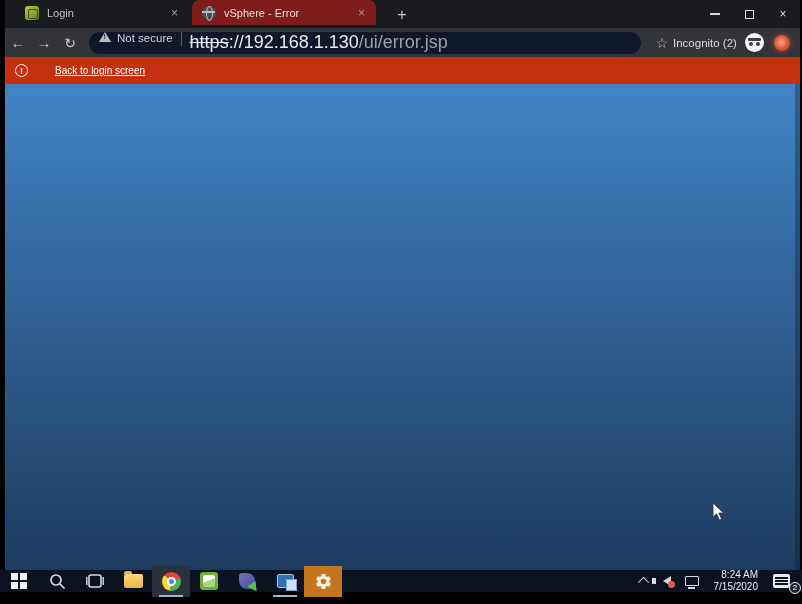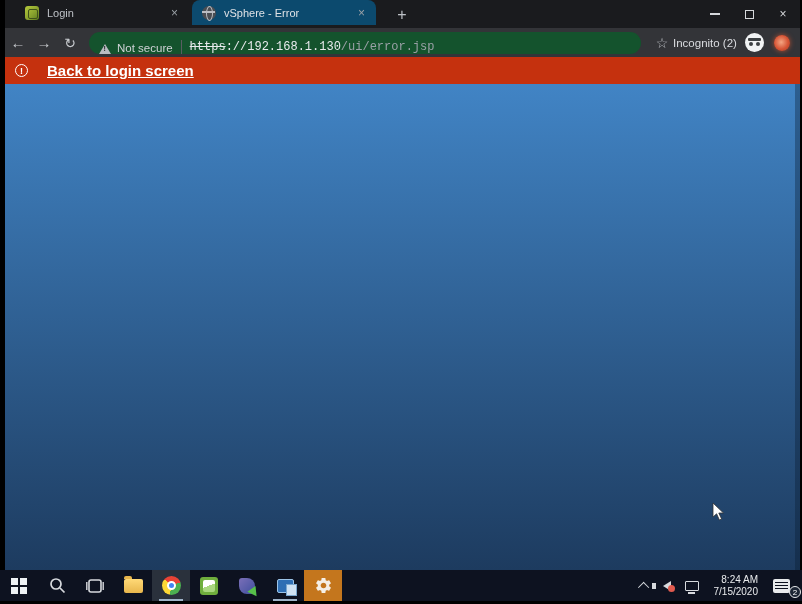--- a/index.html
+++ b/index.html
@@ -9,21 +9,21 @@
 
   
   .browser { position:absolute; left:5px; top:0; width:795px; height:570px;
              display:flex; flex-direction:column; }
 
   
   .tabbar { position:relative; height:28px; background:#1a1b1e; flex:none; }
   .tab { position:absolute; top:0; height:25px; display:flex; align-items:center;
          padding:0 8px 0 10px; font-size:11px; color:#bdc1c6; cursor:default; }
   .tab-login  { left:10px;  width:174px; }
-  .tab-error  { left:187px; width:184px; background:#0c4a6e; color:#dfe1e5;
+  .tab-error  { left:187px; width:184px; background:#7f1d1d; color:#dfe1e5;
                 border-radius:8px 8px 0 0; }
   .tab .title { flex:1; white-space:nowrap; overflow:hidden; margin-left:8px; }
   .tab .close { font-size:12px; color:#9aa0a6; padding:0 3px; }
   .favicon { width:14px; height:14px; flex:none; }
   .fav-login { background:linear-gradient(135deg,#b6c93c 0%,#8aa32e 55%,#5d7a1f 100%);
                border-radius:3px; position:relative; }
   .fav-login::after{ content:""; position:absolute; left:3px; top:3px; width:8px; height:8px;
                border:1.5px solid #3f511a; border-radius:2px; }
   .fav-globe { border-radius:50%; background:#4a4d52; position:relative; }
   .fav-globe::before { content:""; position:absolute; left:4px; top:0px; width:5px; height:13px;
@@ -36,61 +36,61 @@
   .winbtn { width:34px; height:28px; display:flex; align-items:center; justify-content:center;
             color:#d6d8db; font-size:12px; }
   .winbtn .min  { width:10px; height:1.5px; background:#d6d8db; display:block; }
   .winbtn .rest { width:9px;  height:9px; border:1.5px solid #d6d8db; display:block; }
 
   
   .toolbar { position:relative; height:29px; background:#333438; flex:none;
              display:flex; align-items:center; }
   .navbtn { color:#c7cace; font-size:15px; width:26px; text-align:center; flex:none; }
   .navbtn.reload { font-size:14px; }
-  .omnibox { margin-left:6px; width:552px; height:22px; background:#14532d; border-radius:12px;
-             display:flex; align-items:flex-end; padding:0 10px; flex:none; }
+  .omnibox { margin-left:6px; width:552px; height:22px; background:#0f172a; border-radius:12px;
+             display:flex; align-items:flex-start; padding:0 10px; flex:none; }
   .warn-tri { width:0; height:0; border-left:6px solid transparent; border-right:6px solid transparent;
               border-bottom:10px solid #b9bcc1; position:relative; margin-right:6px; flex:none; }
   .warn-tri::after { content:"!"; position:absolute; left:-1.5px; top:1.5px; font-size:7px;
               color:#1f2023; font-weight:bold; }
   .notsecure { font-size:11.5px; color:#cfd2d6; margin-right:8px; white-space:nowrap; }
   .omni-div { width:1px; height:14px; background:#5a5d62; margin-right:8px; }
-  .url { font-size:12px; color:#e8eaed; white-space:nowrap;font-family:Liberation Mono, monospace; }
+  .url { font-size:18px; color:#e8eaed; white-space:nowrap; }
   .url .scheme { text-decoration:line-through; }
   .url .path { color:#9aa0a6; }
   .starbtn { color:#b9bcc1; font-size:14px; margin-left:10px; width:22px; text-align:center; }
   .incog-label { font-size:11.5px; color:#dadce0; white-space:nowrap; }
   .incog-badge { width:19px; height:19px; border-radius:50%; background:#f1f3f4; margin-left:8px;
                  position:relative; flex:none; }
   .incog-badge::before { content:""; position:absolute; left:3px; top:5px; width:13px; height:3px;
                  background:#3c4043; border-radius:1px; }
   .incog-badge::after { content:""; position:absolute; left:4px; top:9px; width:4px; height:4px;
                  background:#3c4043; border-radius:50%; box-shadow:7px 0 0 #3c4043; }
   .rec-dot { width:16px; height:16px; border-radius:50%; margin-left:10px; flex:none;
              background:radial-gradient(circle at 45% 45%, #f4a582 0%, #d65435 55%, #a33a20 100%);
              box-shadow:0 0 5px rgba(230,90,50,.7); }
 
   
   .banner { height:27px; flex:none; display:flex; align-items:center; padding:0 10px;
             color:#fff; }
   .alert-ic { width:13px; height:13px; border:1.2px solid #fff; border-radius:50%; flex:none;
               text-align:center; line-height:12px; font-size:9px; font-weight:bold; margin-right:7px; }
   .banner .msg { font-size:11.5px; font-weight:bold; white-space:nowrap; }
-  .banner .lnk { font-size:15px; font-weight:bold; text-decoration:underline; margin-left:12px;
+  .banner .lnk { font-size:10px; font-weight:normal; text-decoration:underline; margin-left:20px;
                  white-space:nowrap; }
 
   
   .page { position:relative; flex:1; }
   .scrolltrack { position:absolute; right:0; top:0; width:5px; height:100%;
                  background:rgba(10,25,45,.35); }
   .cursor { position:absolute; left:707px; top:418px; width:14px; height:20px; }
 
   
-  .taskbar { position:absolute; left:0; top:570px; width:802px; height:33px; background:#0d1220;
-             display:flex; align-items:flex-start; }
+  .taskbar { position:absolute; left:0; top:570px; width:802px; height:22px; background:#0d1220;
+             display:flex; align-items:center; }
   .tb-btn { width:38px; height:31px; display:flex; align-items:center; justify-content:center;
             position:relative; flex:none; }
   .tb-btn.active-chrome { background:#2a313c; }
   .tb-btn.active-chrome::after, .tb-btn.running::after { content:""; position:absolute; left:7px;
             right:7px; bottom:0; height:2px; background:#9fb4c9; }
   .tb-btn.attention { background:#c4761d; }
 
   .win-logo { width:16px; height:16px; display:grid; grid-template-columns:7px 7px;
               grid-template-rows:7px 7px; gap:2px; }
   .win-logo span { background:#eef2f5; }

